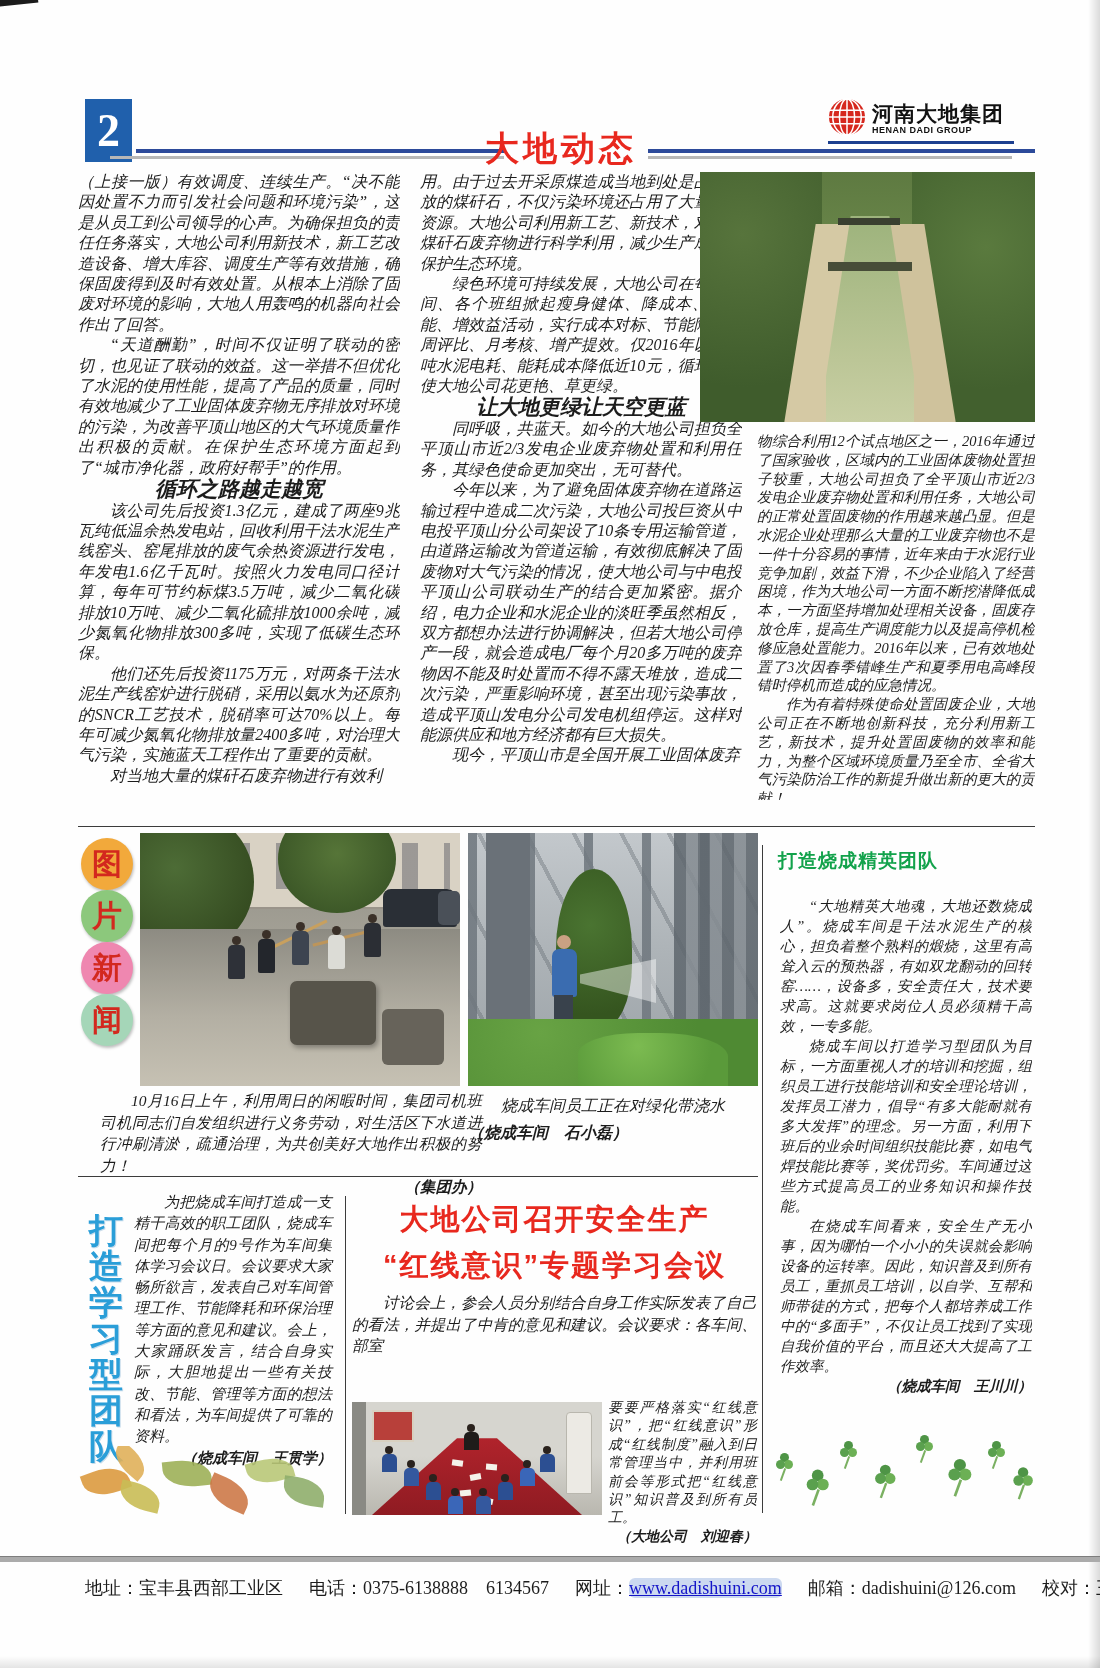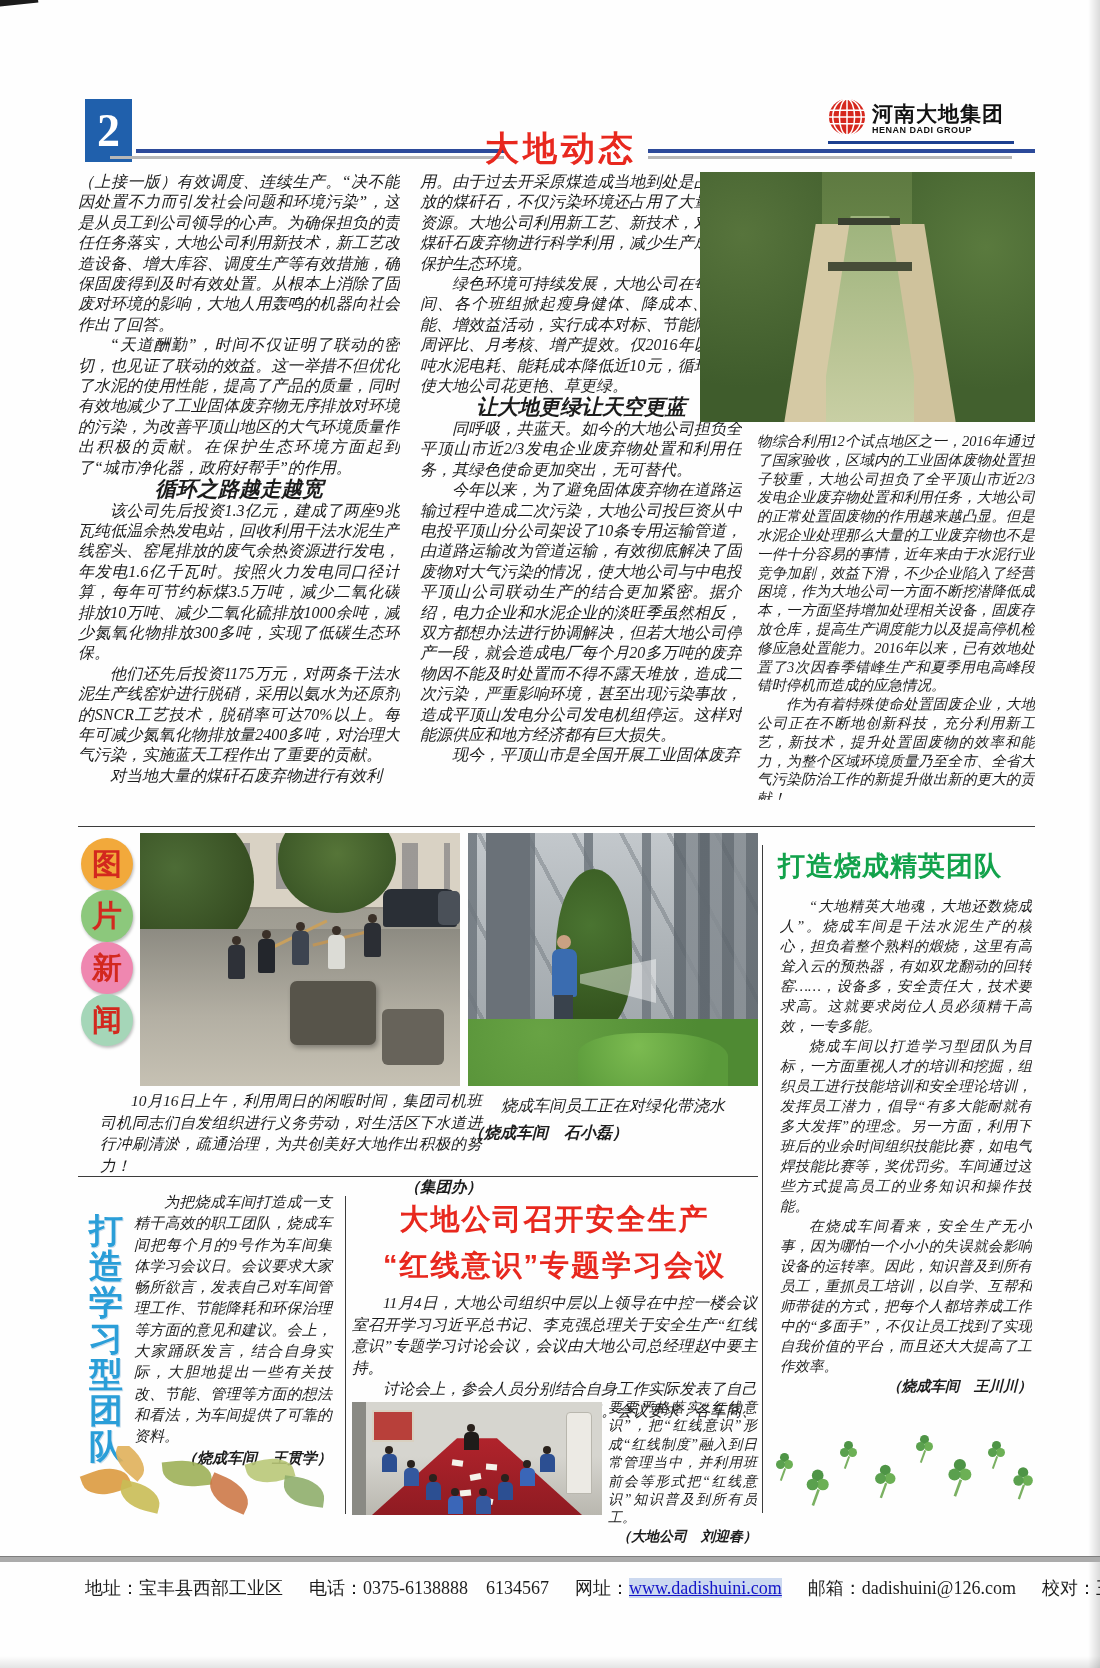--- a/index.html
+++ b/index.html
@@ -39,37 +39,37 @@
   .sep{background:#3c3c3c;}
 
   
   .tag{left:81px;width:52px;height:52px;border-radius:50%;display:flex;align-items:center;justify-content:center;
        font-size:30px;font-weight:bold;color:#d3281e;box-shadow:1px 2px 3px rgba(0,0,0,.25);}
 
   .cap1{left:80px;top:1090px;width:382px;font-size:15.5px;line-height:21.5px;margin-left:20px;}
   .cap2{left:468px;top:1092px;width:290px;font-size:16px;line-height:27px;text-align:center;font-style:italic;}
 
   
-  .elite-title{left:778px;top:848px;width:256px;font-size:27px;font-weight:bold;color:#12a24b;letter-spacing:1px;}
+  .elite-title{left:778px;top:848px;width:256px;font-size:19px;font-weight:bold;color:#12a24b;letter-spacing:1px;}
   .elite-text{left:780px;top:896px;width:252px;height:502px;overflow:hidden;font-size:14.5px;line-height:20px;}
 
   
   .vchar{width:40px;text-align:center;font-size:34px;line-height:36px;font-weight:bold;color:#2a9ed8;
          font-family:"Liberation Sans","DejaVu Sans",sans-serif;text-shadow:1px 1px 0 rgba(40,120,180,.25);}
   .study-text{left:134px;top:1192px;width:198px;font-size:15px;line-height:21.3px;}
 
   
   .red-t{width:405px;text-align:center;font-size:29px;font-weight:bold;color:#e8281e;letter-spacing:2px;}
   .blockA{left:352px;top:1292px;width:405px;font-size:15.5px;line-height:21.5px;}
   .blockB{left:608px;top:1399px;width:149px;font-size:14px;line-height:18.4px;}
 
   
   .fbar{left:0;top:1556px;width:1100px;height:5px;background:#ababab;border-top:1px solid #7d7d7d;}
   .frow{left:85px;top:1576px;width:960px;font-size:18px;display:flex;gap:26px;white-space:nowrap;}
-  .flink{color:#1414c8;text-decoration:underline;background:#ccd9f0;}
+  .flink{color:#1414c8;text-decoration:underline;background:#ccd9f0;border-radius:6px;}
 
   
   .leaf{position:absolute;border-radius:0 70% 0 70%;opacity:.9;}
   .clv{position:absolute;width:9px;height:9px;background:#5aa04e;border-radius:50%;
        box-shadow:8px 0 0 #6cb055,4px -7px 0 #4e9446;}
   .clv::after{content:"";position:absolute;left:6px;top:8px;width:2px;height:13px;background:#7ab061;transform:rotate(20deg);}
   .fg{position:absolute;width:17px;height:34px;border-radius:5px 5px 2px 2px;}
   .fg::before{content:"";position:absolute;left:4px;top:-9px;width:9px;height:9px;border-radius:50%;background:#3a3028;}
   .mp{position:absolute;width:15px;height:18px;border-radius:5px 5px 0 0;}
   .mp::before{content:"";position:absolute;left:3px;top:-8px;width:8px;height:8px;border-radius:50%;background:#2a221d;}
@@ -245,21 +245,20 @@
     <div class="leaf" style="left:84px;top:14px;width:48px;height:27px;background:#9db058;transform:rotate(-6deg);"></div>
     <div class="leaf" style="left:128px;top:34px;width:44px;height:27px;background:#cd7948;transform:rotate(24deg);"></div>
     <div class="leaf" style="left:168px;top:12px;width:46px;height:25px;background:#b9c878;transform:rotate(-16deg);"></div>
     <div class="leaf" style="left:204px;top:32px;width:42px;height:27px;background:#8fae6b;transform:rotate(8deg);"></div>
     <div class="leaf" style="left:32px;top:4px;width:38px;height:22px;background:#e0b05a;transform:rotate(40deg);"></div>
   </div>
 
   <div class="abs red-t sans" style="left:352px;top:1246px;">“红线意识”专题学习会议</div>
   <div class="abs red-t sans" style="left:352px;top:1200px;">大地公司召开安全生产</div>
   <div class="abs blockA jt">
-    <p>11月4日，大地公司组织中层以上领导在中控一楼会议室召开学习习近平总书记、李克强总理关于安全生产“红线意识”专题学习讨论会议，会议由大地公司总经理赵中要主持。</p>
     <p>讨论会上，参会人员分别结合自身工作实际发表了自己的看法，并提出了中肯的意见和建议。会议要求：各车间、部室</p>
   </div>
 
   <div class="abs photo meet">
     <div class="abs" style="left:0;top:0;width:14px;height:113px;background:#8a8a84;"></div>
     <div class="abs" style="left:20px;top:8px;width:38px;height:28px;background:#b8403a;border:2px solid #d8d0c0;"></div>
     <div class="abs" style="left:214px;top:10px;width:24px;height:80px;border-radius:4px 4px 0 0;background:#eceae4;border:1px solid #b9b7ae;"></div>
     <div class="abs" style="left:0;top:0;width:250px;height:113px;background:linear-gradient(180deg,#c02730,#8f1b22);clip-path:polygon(42% 32%,58% 32%,92% 100%,8% 100%);"></div>
     <div class="paper" style="left:100px;top:58px;transform:rotate(8deg);"></div>
     <div class="paper" style="left:118px;top:72px;transform:rotate(-10deg);"></div>

